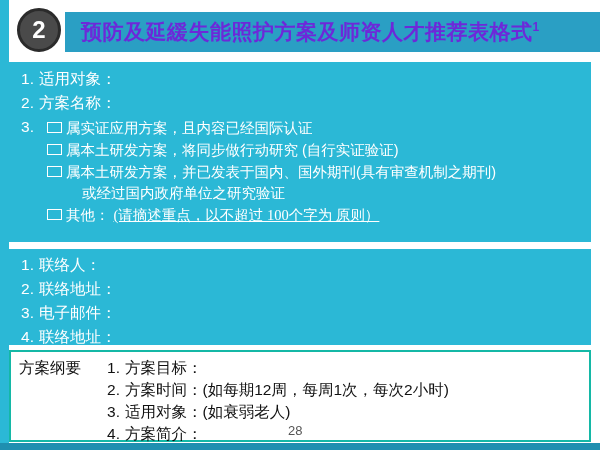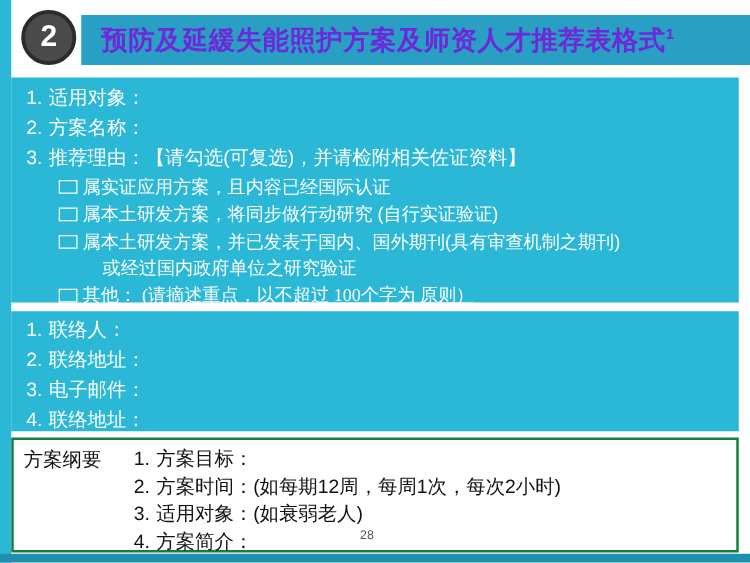--- a/index.html
+++ b/index.html
@@ -150,21 +150,21 @@
   .indent2 { display:block; padding-left: 16px; }
   .underline-txt { text-decoration: underline; font-family: Liberation Serif, serif; }
 
   
   .outline-box {
     position: absolute;
     left: 9px;
     top: 350px;
     width: 582px;
     height: 92px;
-    border: 2px solid #15803d;
+    border: 2px solid #14b8a6;
     box-sizing: border-box;
     background: #ffffff;
     display: flex;
   }
   .outline-label {
     flex: 0 0 92px;
     color: #111111;
     font-size: 15.5px;
     padding: 6px 0 0 8px;
     box-sizing: border-box;
@@ -185,21 +185,21 @@
     color: #111111;
     display: flex;
     white-space: nowrap;
   }
   .outline-items .num { color: #111111; }
 
   .page-number {
     position: absolute;
     left: 288px;
     top: 423px;
-    font-size: 10px;
+    font-size: 13px;
     color: #555555;
   }
   .bottom-strip {
     position: absolute;
     left: 0;
     top: 443px;
     width: 600px;
     height: 7px;
     background: #1f8fb0;
   }
@@ -223,21 +223,20 @@
         <span class="num">1.</span>
         <span class="li-text">适用对象：</span>
       </li>
       <li>
         <span class="num">2.</span>
         <span class="li-text">方案名称：</span>
       </li>
       <li>
         <span class="num">3.</span>
         <span class="li-text">
-          <span class="reason-head">推荐理由：【请勾选(可复选)，并请检附相关佐证资料】</span>
           <ul class="sub-list">
             <li>
               <span class="checkbox"></span>
               <span class="sub-text">属实证应用方案，且内容已经国际认证</span>
             </li>
             <li>
               <span class="checkbox"></span>
               <span class="sub-text">属本土研发方案，将同步做行动研究 (自行实证验证)</span>
             </li>
             <li>

